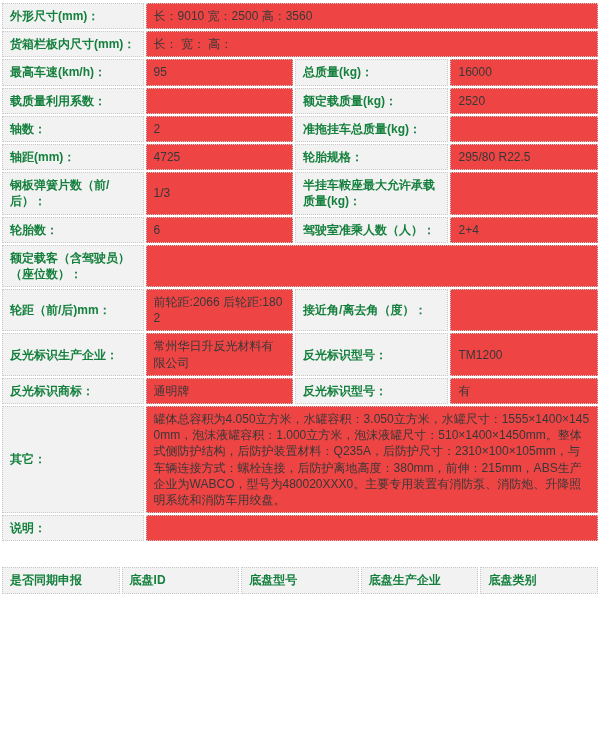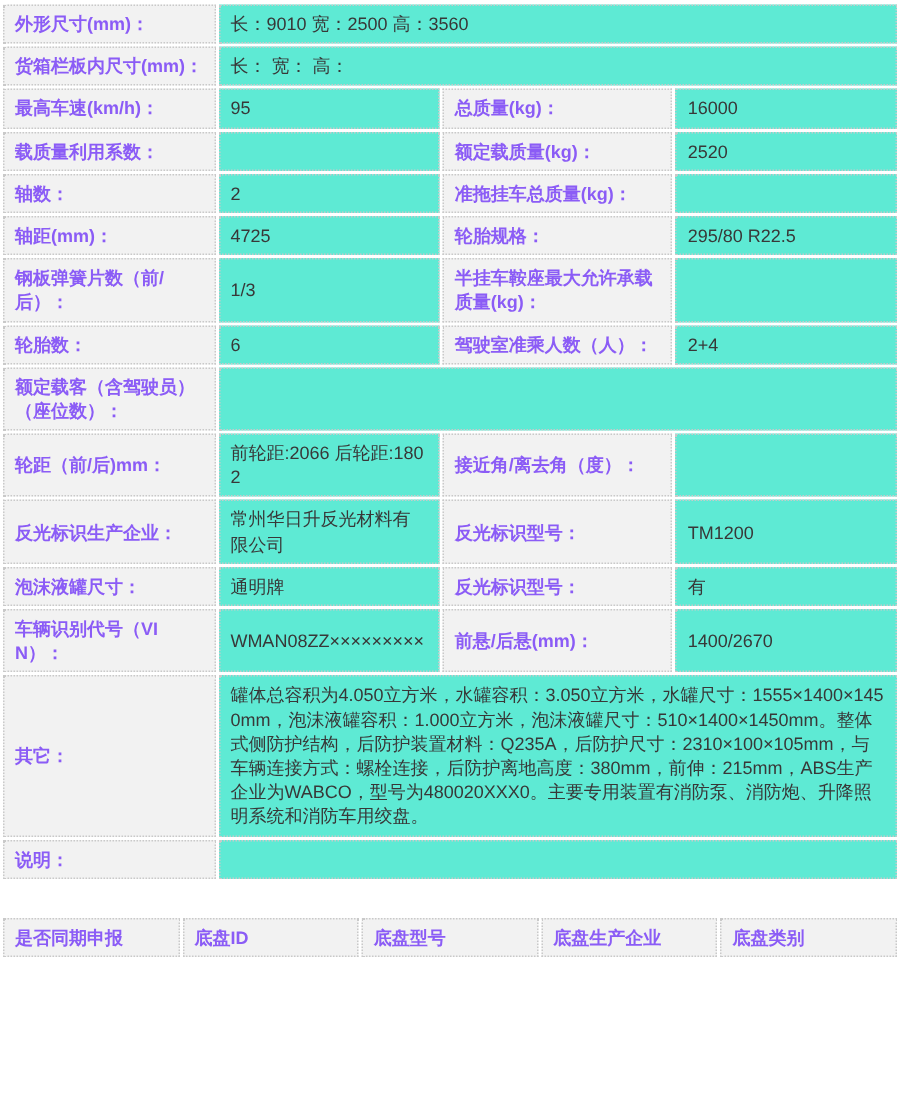--- a/index.html
+++ b/index.html
@@ -23,24 +23,24 @@
     border: 1px dotted #c9c9c9;
     padding: 4px 7px;
     vertical-align: middle;
     line-height: 1.35;
     word-break: break-all;
     overflow: hidden;
   }
   .lbl, th {
     background: #f2f2f2;
     font-weight: bold;
-    color: #8b5cf6;
+    color: #15803d;
     text-align: left;
   }
-  .val { background: #5eead4; }
+  .val { background: #ef4444; }
   .spec td { height: 26px; }
   .spec .c1 { width: 24%; }
   .spec .c2 { width: 25%; }
   .spec .c3 { width: 26%; }
   .spec .c4 { width: 25%; }
   .grid col { width: 20%; }
   .grid-chassis { margin-top: 22px; }
 </style>
 </head>
 <body>
@@ -109,30 +109,24 @@
         <td class="lbl">接近角/离去角（度）：</td>
         <td class="val"></td>
       </tr>
       <tr>
         <td class="lbl">反光标识生产企业：</td>
         <td class="val">常州华日升反光材料有限公司</td>
         <td class="lbl">反光标识型号：</td>
         <td class="val">TM1200</td>
       </tr>
       <tr>
-        <td class="lbl">泡沫液罐尺寸：</td>
+        <td class="lbl">反光标识商标：</td>
         <td class="val">通明牌</td>
         <td class="lbl">反光标识型号：</td>
         <td class="val">有</td>
-      </tr>
-      <tr>
-        <td class="lbl">车辆识别代号（VIN）：</td>
-        <td class="val">WMAN08ZZ×××××××××</td>
-        <td class="lbl">前悬/后悬(mm)：</td>
-        <td class="val">1400/2670</td>
       </tr>
       <tr>
         <td class="lbl">其它：</td>
         <td class="val" colspan="3">罐体总容积为4.050立方米，水罐容积：3.050立方米，水罐尺寸：1555×1400×1450mm，泡沫液罐容积：1.000立方米，泡沫液罐尺寸：510×1400×1450mm。整体式侧防护结构，后防护装置材料：Q235A，后防护尺寸：2310×100×105mm，与车辆连接方式：螺栓连接，后防护离地高度：380mm，前伸：215mm，ABS生产企业为WABCO，型号为480020XXX0。主要专用装置有消防泵、消防炮、升降照明系统和消防车用绞盘。</td>
       </tr>
       <tr>
         <td class="lbl">说明：</td>
         <td class="val" colspan="3"></td>
       </tr>
     </tbody>

